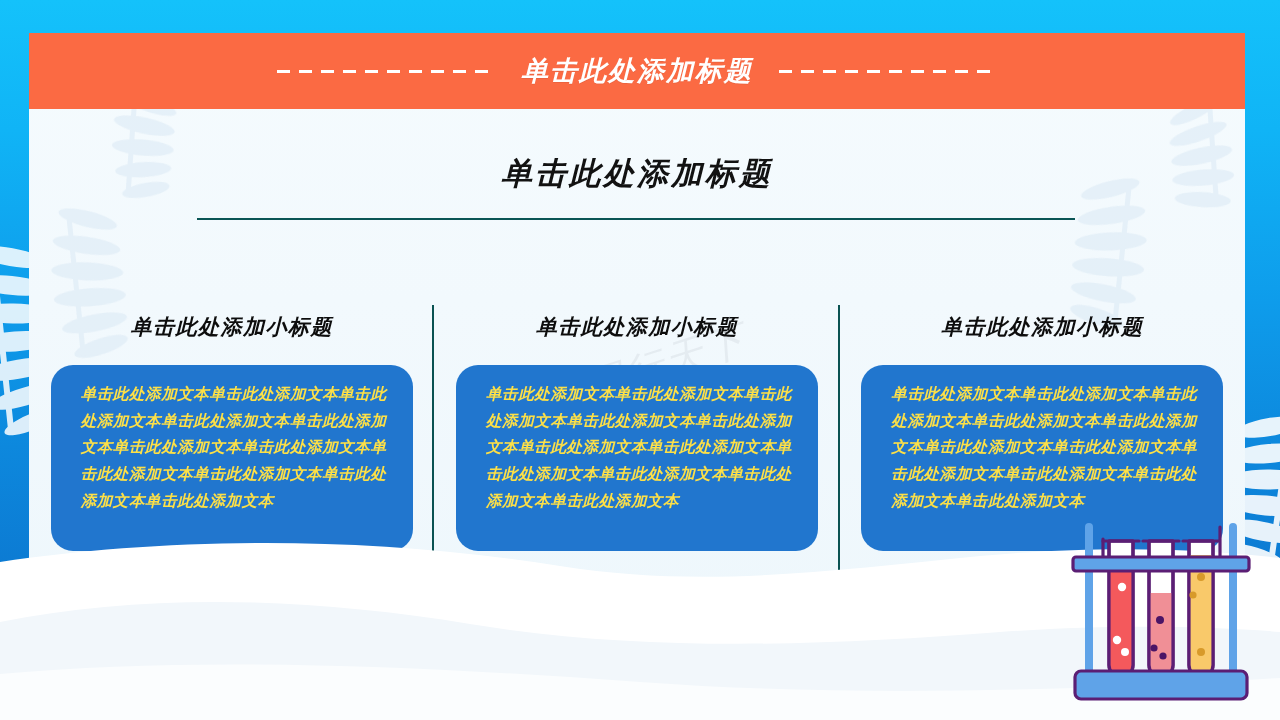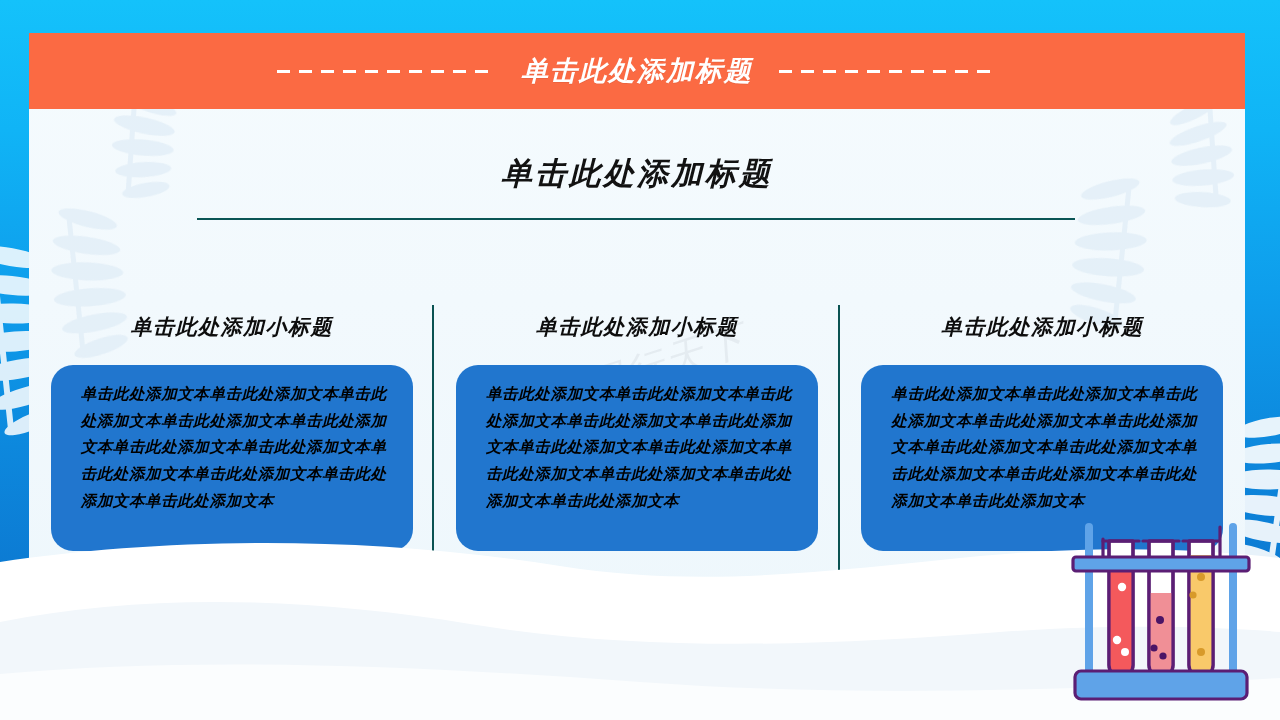--- a/index.html
+++ b/index.html
@@ -145,21 +145,21 @@
     white-space: nowrap;
   }
 
   .col-box {
     margin-top: 24px;
     width: 362px;
     min-height: 186px;
     background: #2176ce;
     border-radius: 22px;
     padding: 16px 24px 18px 30px;
-    color: #000000;
+    color: #fde047;
     font-size: 15.5px;
     font-weight: bold;
     line-height: 1.72;
     letter-spacing: 0.6px;
     word-break: break-all;
     text-align: left;
   }
 
   
   .watermark {

